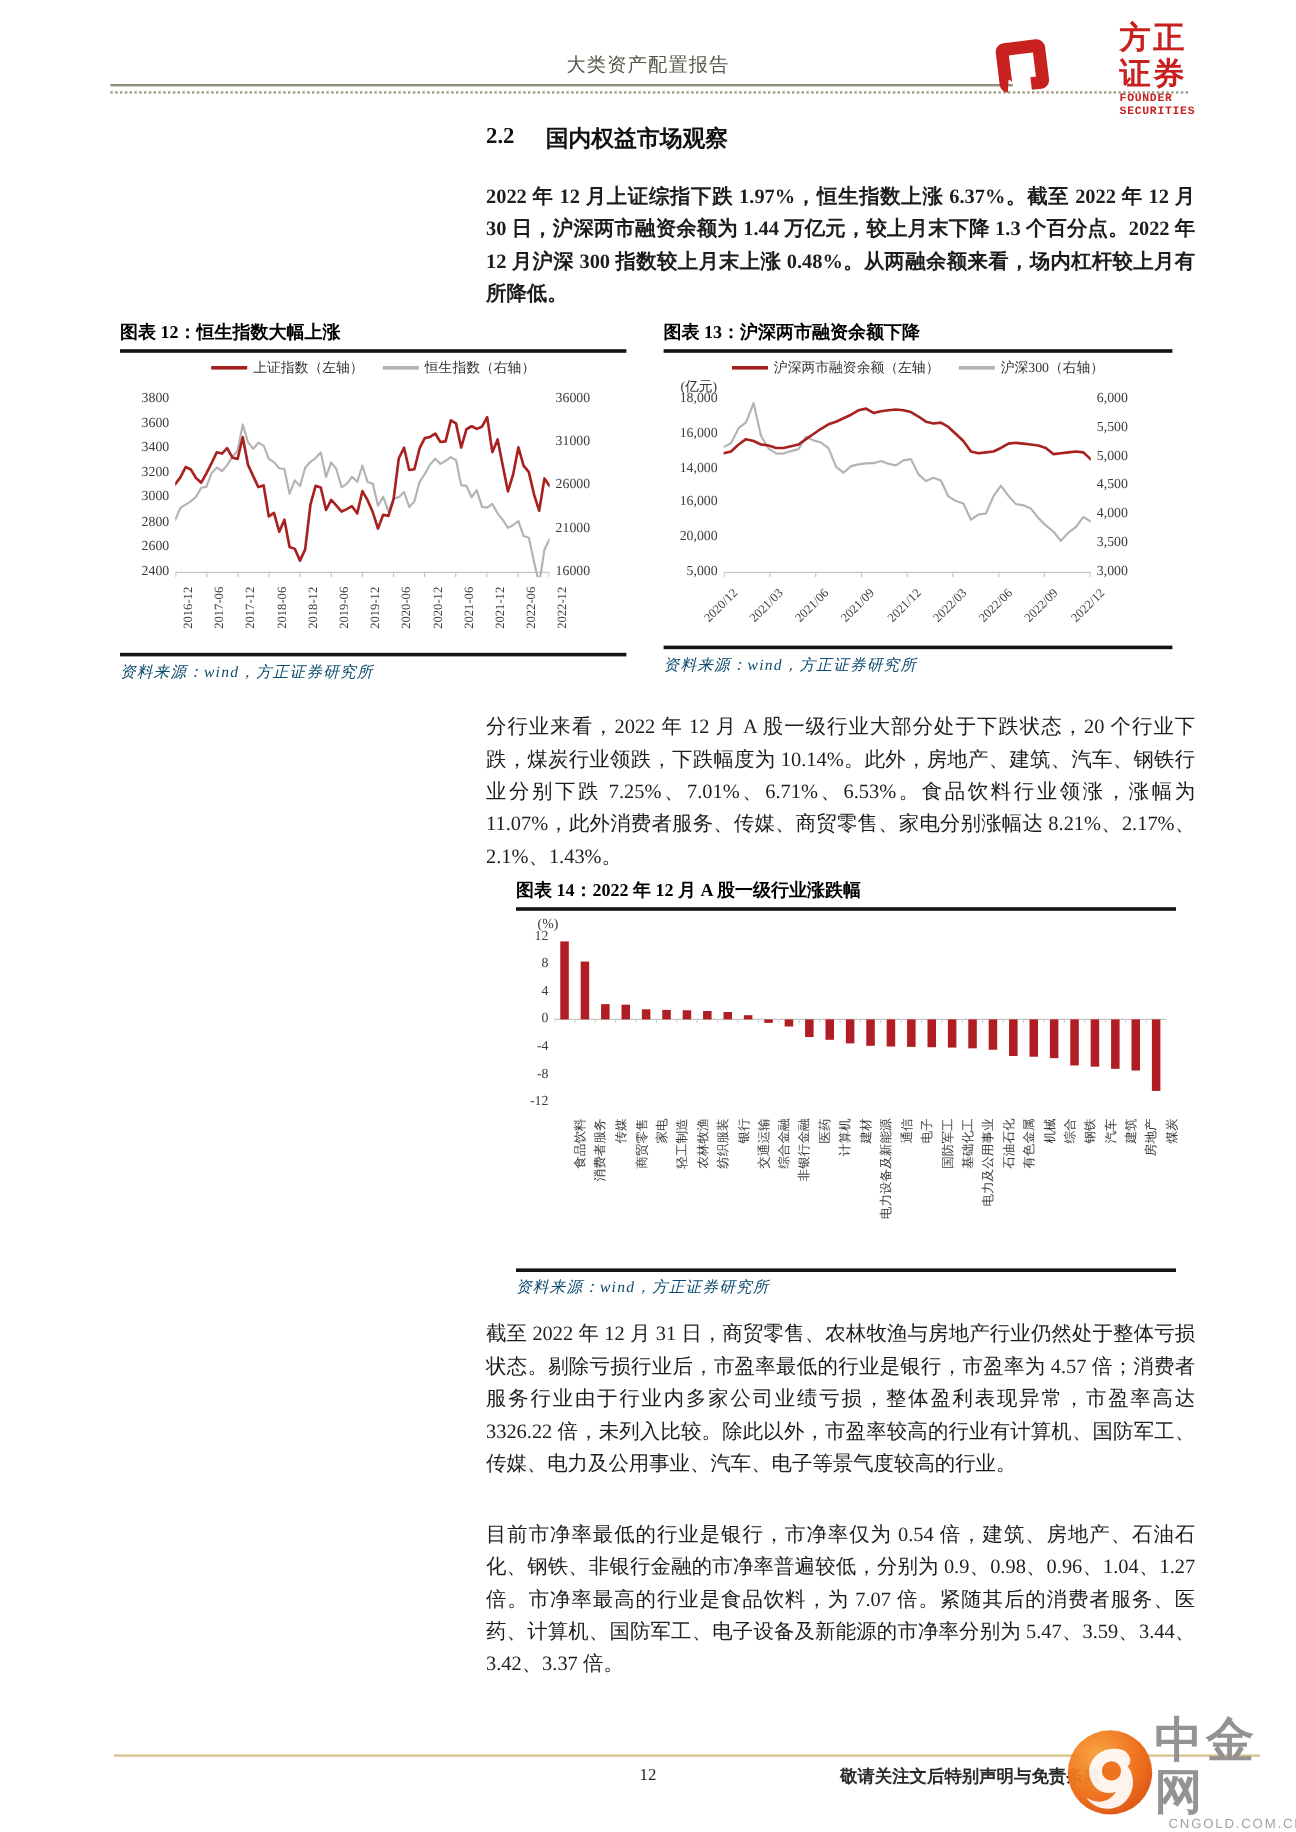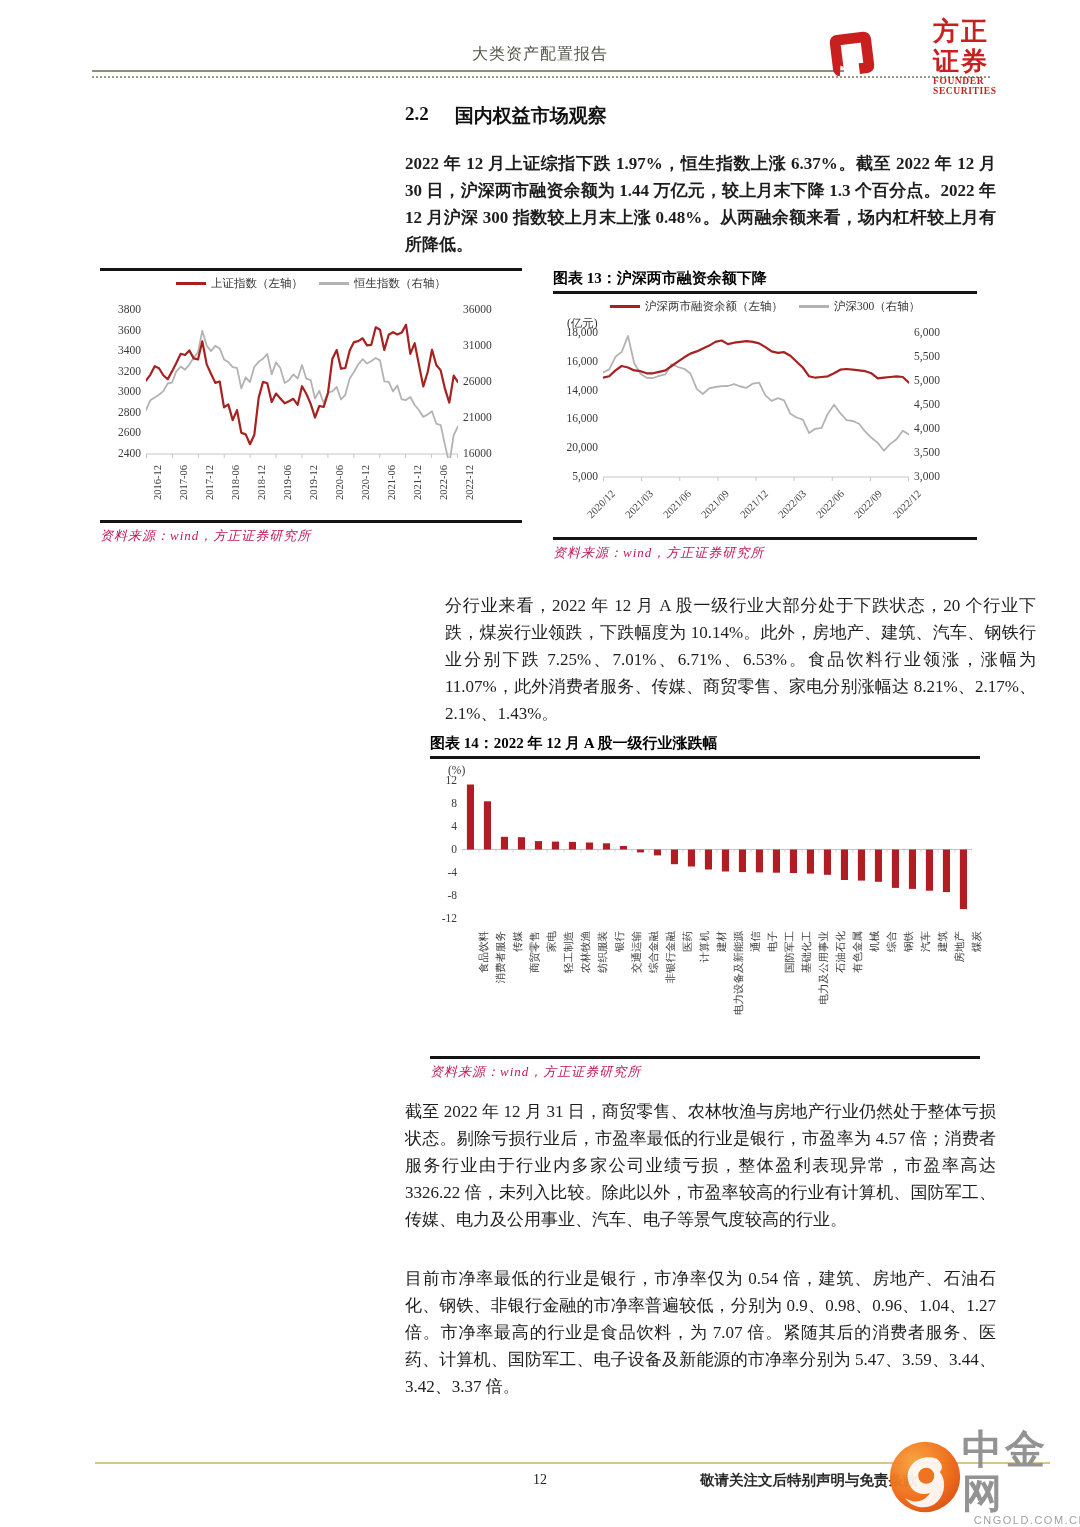--- a/index.html
+++ b/index.html
@@ -10,48 +10,48 @@
   
   .hdr-title { position:absolute; top:44px; left:0; width:1080px; text-align:center;
                font-size:16px; color:#56564a; letter-spacing:1px; }
   .hdr-rule-solid { position:absolute; top:70px; left:92px; width:752px; height:2px; background:#8f8f78; }
   .hdr-rule-dot { position:absolute; top:76px; left:92px; width:898px; border-top:2px dotted #9a9a86; }
   .brand { position:absolute; top:16px; left:826px; width:170px; display:flex; align-items:center; gap:8px; }
   .brand-txt { display:flex; flex-direction:column;margin-left:47px; }
   .brand-cn { font-size:26px; font-weight:bold; color:#c8201f; letter-spacing:2px; line-height:30px;
               font-family:"Liberation Sans",sans-serif; }
   .brand-en { font-size:9.5px; font-weight:bold; color:#c8201f; letter-spacing:0.6px;
-              font-family:Liberation Serif, serif; }
+              font-family:Liberation Mono, monospace; }
 
   
   .sec-head { position:absolute; left:405px; top:103px; display:flex; gap:26px;
               font-size:19px; font-weight:bold; color:#111; }
   .para { position:absolute; left:405px; width:591px; font-size:17px; line-height:27px;
           text-align:justify; color:#1d1d1d; }
-  #p1 { top:150px;font-weight:bold; } #p2 { top:592px;margin-left:40px; } #p3 { top:1098px; } #p4 { top:1265px; }
+  #p1 { top:150px;font-weight:bold; } #p2 { top:592px; } #p3 { top:1098px; } #p4 { top:1265px; }
 
   
   .figure { position:absolute; }
   .fig-title { font-size:15px; font-weight:bold; color:#000; line-height:20px; margin-bottom:3px; white-space:nowrap; }
   .fig-rule { height:3px; background:#141414; }
   .legend { display:flex; justify-content:center; align-items:center; gap:16px;
             height:24px; font-size:11.5px; color:#333; white-space:nowrap; }
   .legend-item { display:flex; align-items:center; gap:5px; }
   .legend-swatch { display:inline-block; width:30px; height:3px; }
   .unit-row { height:13px; font-size:11.5px; color:#333; padding-left:14px; line-height:11px; }
   .plot-row { display:flex; align-items:flex-start; }
   .yticks { display:flex; flex-direction:column; justify-content:space-between;
             font-size:11.5px; color:#3a3a3a; }
   .yticks.ycl { align-items:flex-end; padding-right:5px; }
   .yticks.ycr { align-items:flex-start; padding-left:5px; }
   .plot { position:relative; }
   .xlabels { position:relative; width:100%; overflow:visible; }
   .xlab { position:absolute; top:3px; white-space:nowrap; transform-origin:100% 0;
           font-size:10.5px; color:#3a3a3a; }
-  .source { font-size:13px; font-style:italic; color:#be185d; padding-top:4px; letter-spacing:1px; }
+  .source { font-size:13px; font-style:italic; color:#0c4a6e; padding-top:4px; letter-spacing:1px; }
 
   
   .ftr-rule { position:absolute; top:1462px; left:95px; width:955px; height:2px; background:#d9c48f; }
   .page-num { position:absolute; top:1472px; left:0; width:1080px; text-align:center; font-size:14px; color:#222; }
   .disclaimer { position:absolute; top:1471px; left:700px; font-size:14.5px; font-weight:bold; color:#2a2a2a; }
 
   
   .watermark { position:absolute; top:1428px; left:888px; width:200px; opacity:0.95; }
   .wm-row { display:flex; align-items:center; }
   .wm-logo { width:74px; height:74px; flex:0 0 74px; }
@@ -84,20 +84,21 @@
     <span>2.2</span>
     <span>国内权益市场观察</span>
   </div>
 
   <div class="para" id="p1">2022 年 12 月上证综指下跌 1.97%，恒生指数上涨 6.37%。截至 2022 年 12 月 30 日，沪深两市融资余额为 1.44 万亿元，较上月末下降 1.3 个百分点。2022 年 12 月沪深 300 指数较上月末上涨 0.48%。从两融余额来看，场内杠杆较上月有所降低。</div>
   <div class="para" id="p2">分行业来看，2022 年 12 月 A 股一级行业大部分处于下跌状态，20 个行业下跌，煤炭行业领跌，下跌幅度为 10.14%。此外，房地产、建筑、汽车、钢铁行业分别下跌 7.25%、7.01%、6.71%、6.53%。食品饮料行业领涨，涨幅为 11.07%，此外消费者服务、传媒、商贸零售、家电分别涨幅达 8.21%、2.17%、2.1%、1.43%。</div>
   <div class="para" id="p3">截至 2022 年 12 月 31 日，商贸零售、农林牧渔与房地产行业仍然处于整体亏损状态。剔除亏损行业后，市盈率最低的行业是银行，市盈率为 4.57 倍；消费者服务行业由于行业内多家公司业绩亏损，整体盈利表现异常，市盈率高达 3326.22 倍，未列入比较。除此以外，市盈率较高的行业有计算机、国防军工、传媒、电力及公用事业、汽车、电子等景气度较高的行业。</div>
   <div class="para" id="p4">目前市净率最低的行业是银行，市净率仅为 0.54 倍，建筑、房地产、石油石化、钢铁、非银行金融的市净率普遍较低，分别为 0.9、0.98、0.96、1.04、1.27 倍。市净率最高的行业是食品饮料，为 7.07 倍。紧随其后的消费者服务、医药、计算机、国防军工、电子设备及新能源的市净率分别为 5.47、3.59、3.44、3.42、3.37 倍。</div>
 
   <div class="figure" style="left:100px; top:268px; width:422px;">
+    <div class="fig-title">图表 12：恒生指数大幅上涨</div>
     <div class="fig-rule"></div>
     <div class="legend">
         <span class="legend-item">
           <span class="legend-swatch" style="background: rgb(166, 33, 31);"></span>
           <span>上证指数（左轴）</span>
         </span>
         <span class="legend-item">
           <span class="legend-swatch" style="background: rgb(179, 179, 179);"></span>
           <span>恒生指数（右轴）</span>
         </span>

